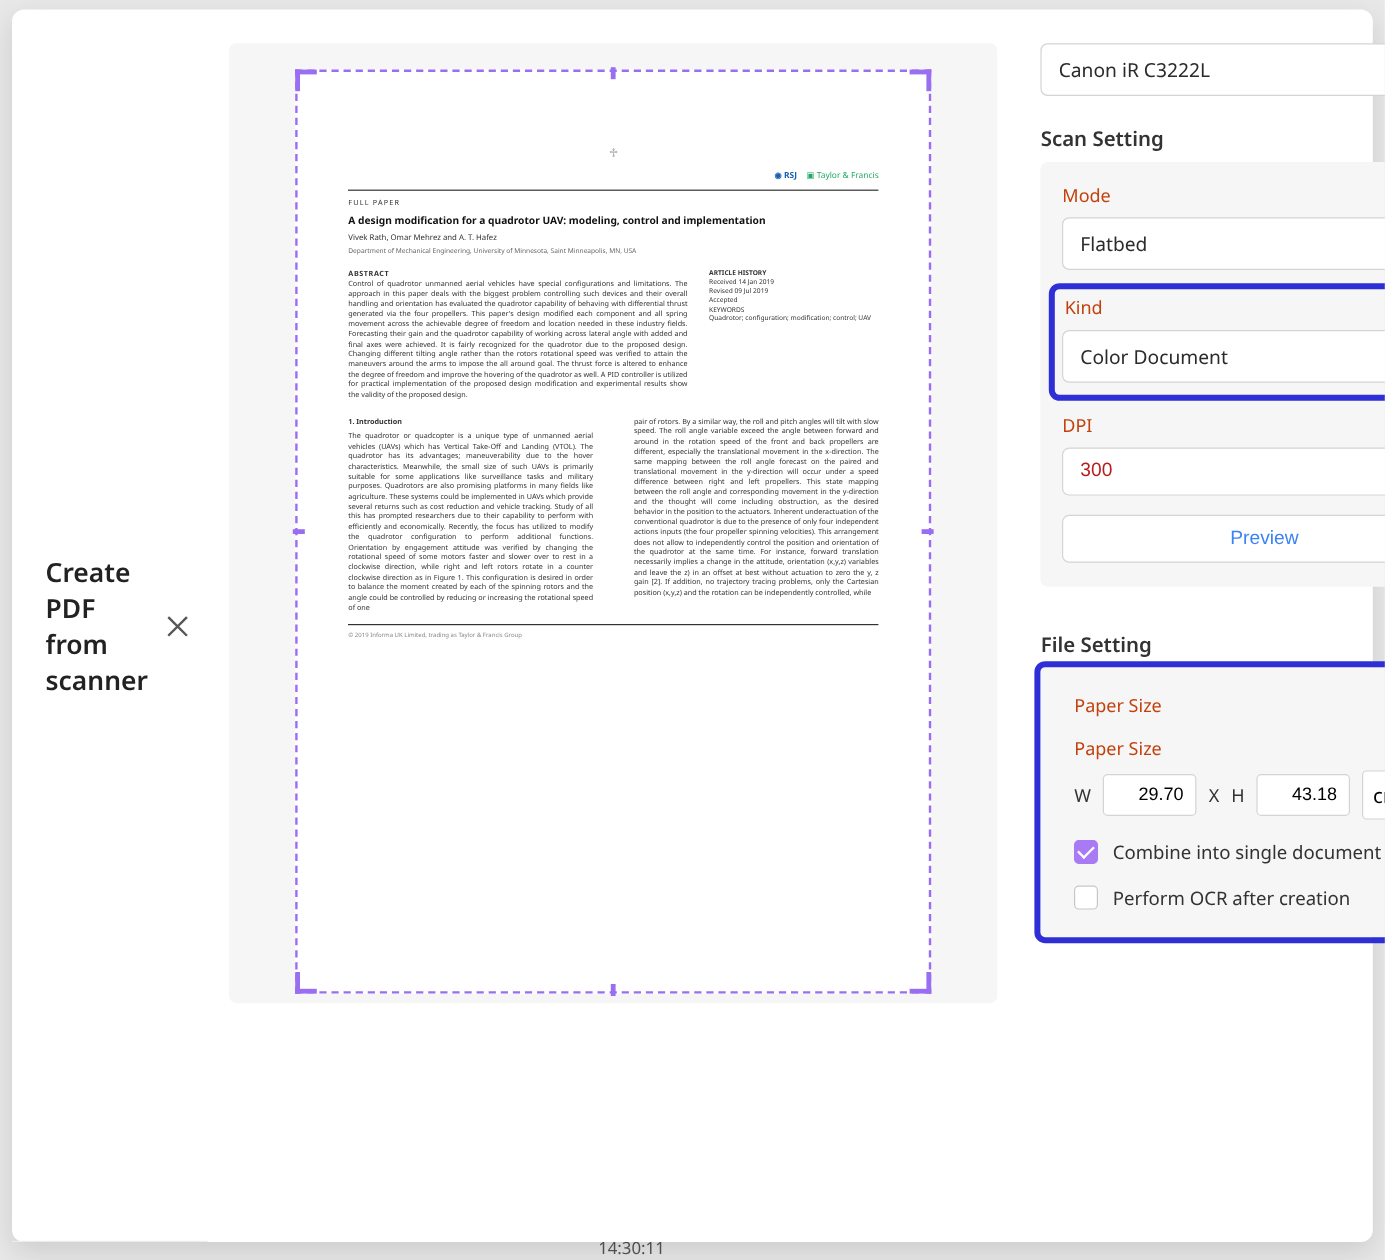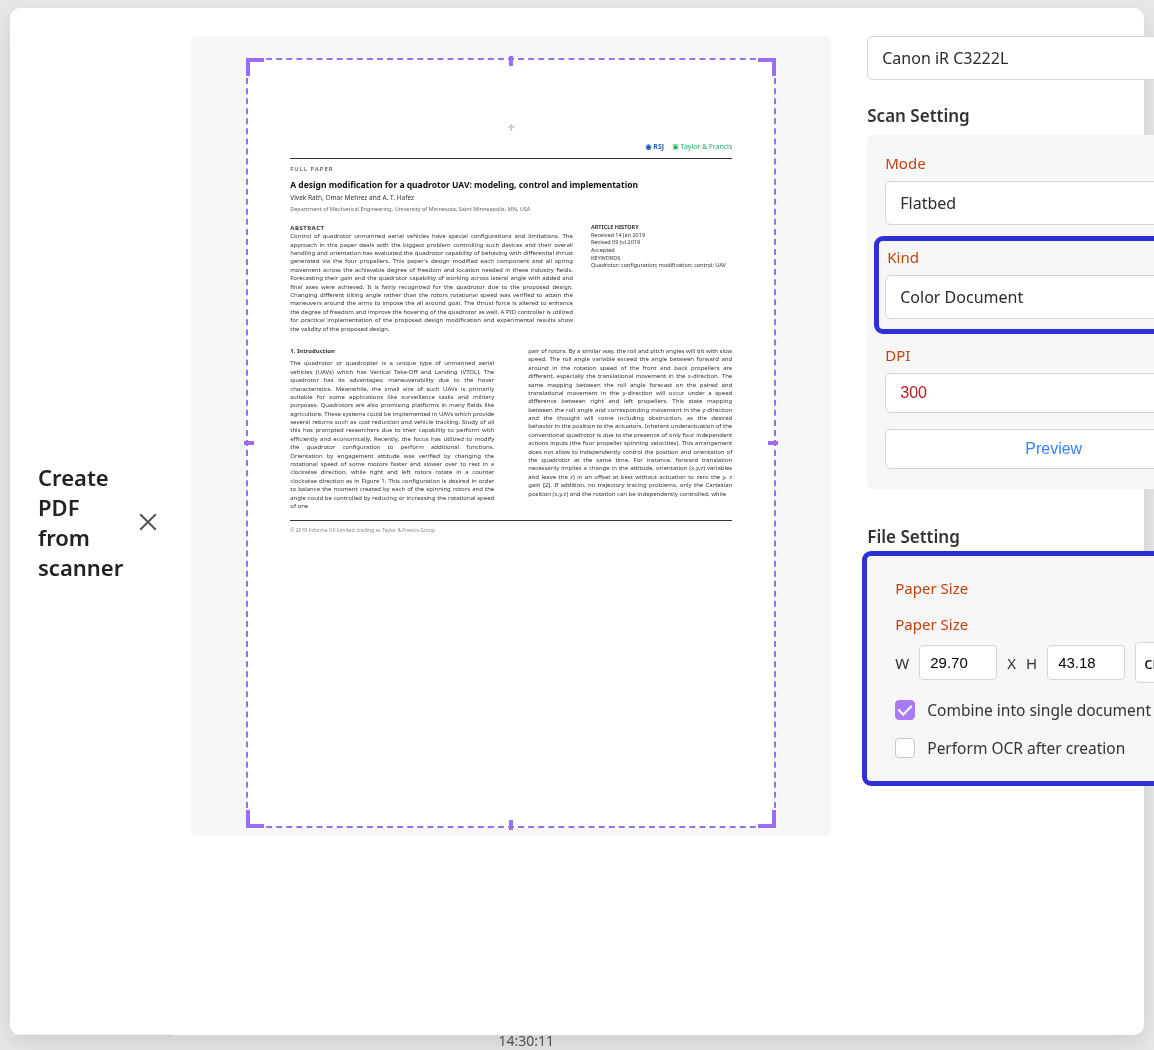--- a/index.html
+++ b/index.html
@@ -114,21 +114,21 @@
     .group { margin-bottom: 16px; }
     .btn-preview {
       width: 100%; background:#fff; border:1px solid #d4d4d6; border-radius:6px;
       padding: 10px; font-size:16px; cursor:pointer; color:#3b82f6;
     }
     .highlight { outline: 5px solid #2e2fd6; border-radius: 4px; }
     .size-row { display:flex; align-items:center; gap:10px; }
     .size-row .lab { font-size:15px; color:#333; }
     .small-in {
       width: 78px; border:1px solid #d4d4d6; border-radius:4px; padding:8px 10px;
-      font-size:15px; text-align:left; background:#fff;
+      font-size:15px; text-align:right; background:#fff;
     }
     .unit-sel {
       width: 77px; border:1px solid #d4d4d6; border-radius:4px; padding:8px 8px;
       font-size:17px; background:#fff; display:flex; align-items:center; justify-content:space-between;
       cursor:pointer; margin-left:auto;
     }
     .chk-row { display:flex; align-items:center; gap:12px; margin-top:16px; }
     .chk { width:20px; height:20px; border:1px solid #c7c7c9; border-radius:4px; background:#fff; cursor:pointer; position:relative; flex-shrink:0; }
     .chk.on { background:#a87bf5; border-color:#a87bf5; }
     .chk.on::after {

